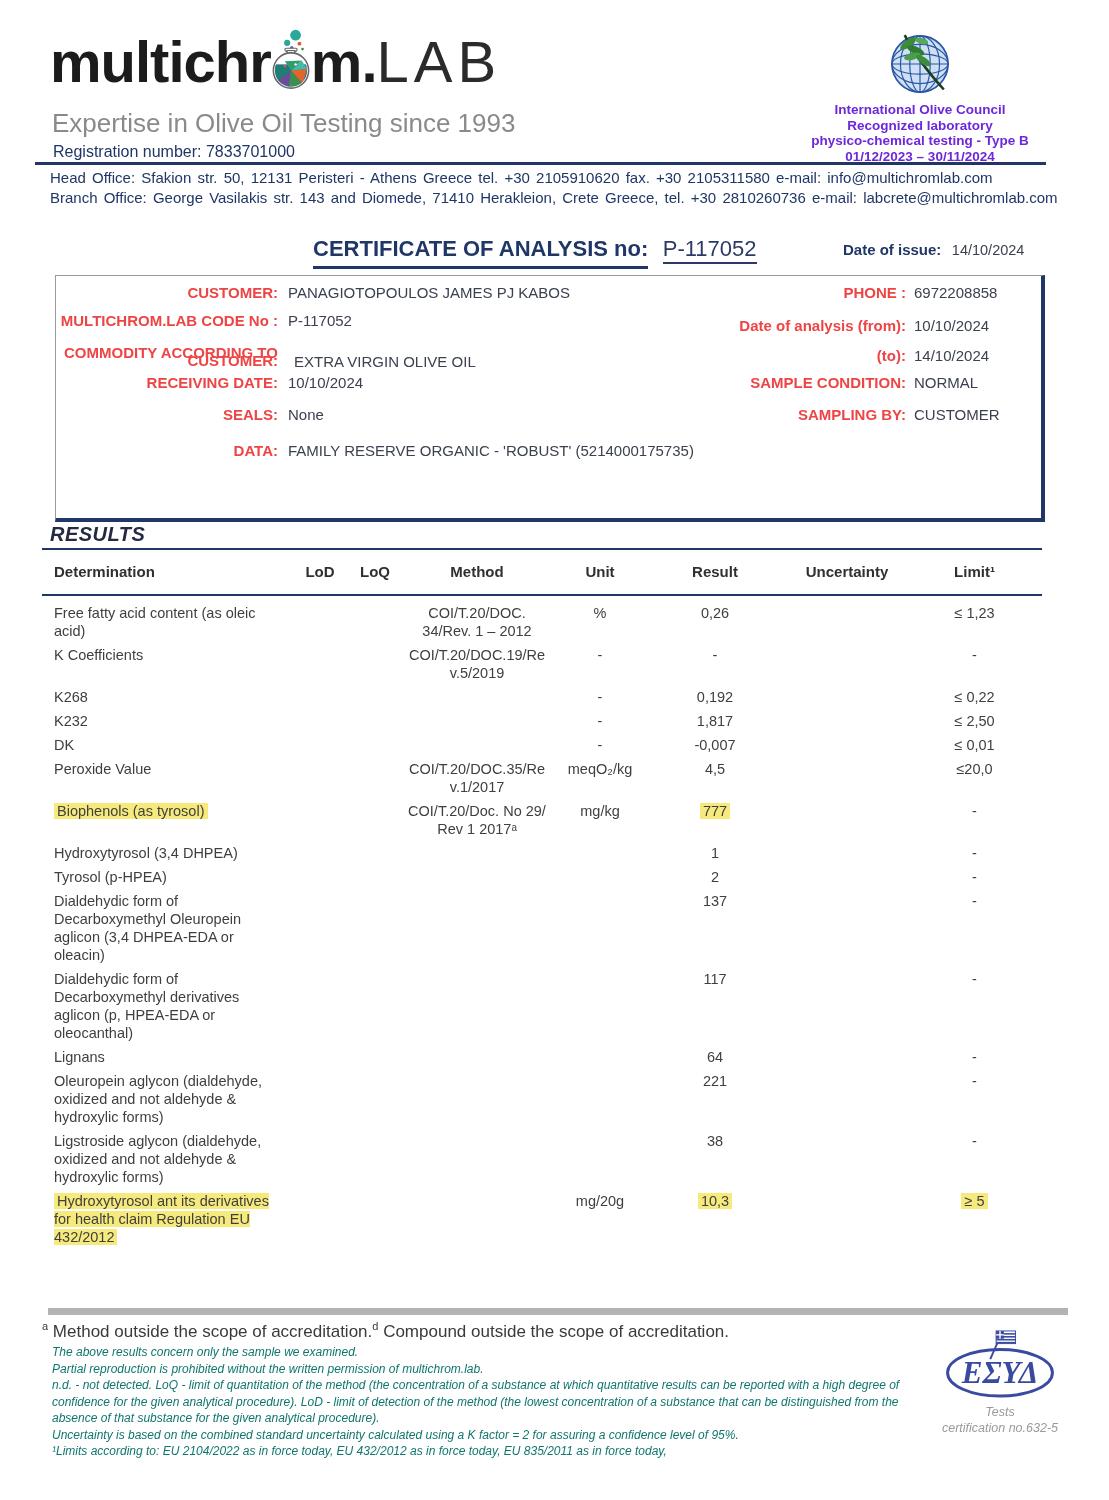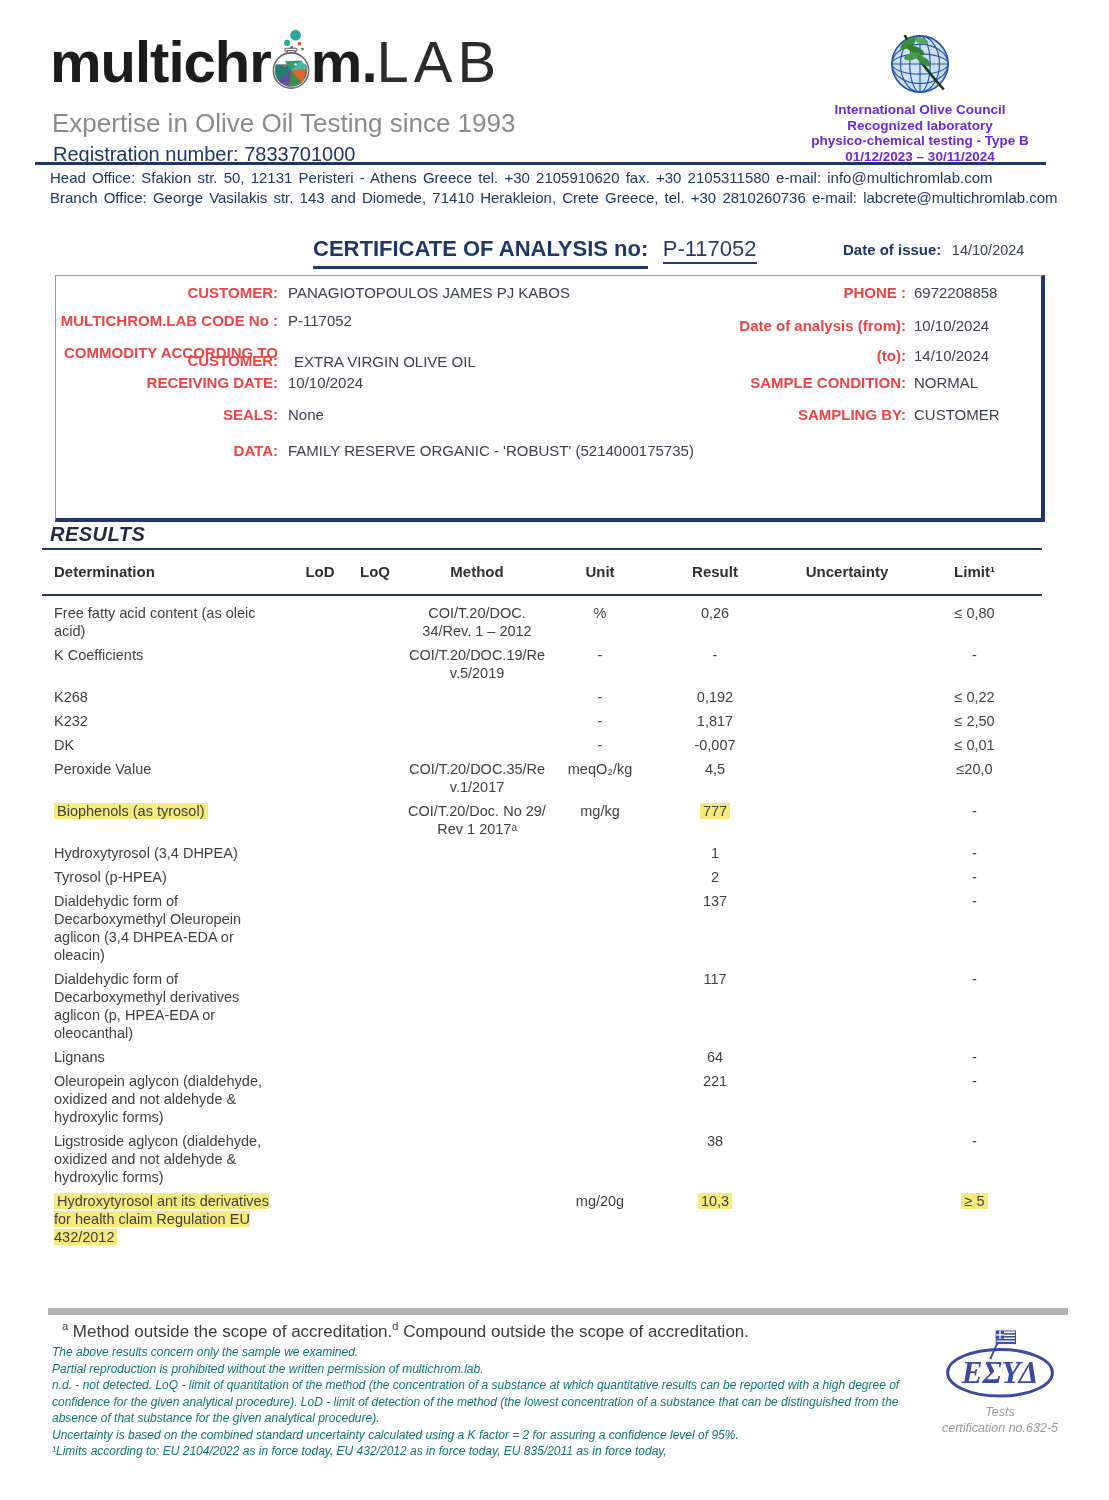--- a/index.html
+++ b/index.html
@@ -7,21 +7,21 @@
     position:relative; width:1109px; height:1500px; background:#ffffff;
     font-family:"Liberation Sans","DejaVu Sans",sans-serif; color:#3f3f3f;
     overflow:hidden;
   }
   
   .logo-row { position:absolute; left:50px; top:28px; white-space:nowrap; }
   .logo-bold { font-size:58px; font-weight:800; color:#1c1c1c; letter-spacing:-1px; }
   .logo-thin { font-size:58px; font-weight:200; color:#2b2b2b; letter-spacing:5px; }
   .flask { display:inline-block; vertical-align:-8px; margin:0 -3px; }
   .tagline { position:absolute; left:52px; top:108px; font-size:26px; color:#8a8a8a; }
-  .registration { position:absolute; left:53px; top:143px; font-size:20px; color:#1f3666; }
+  .registration { position:absolute; left:53px; top:143px; font-size:16px; color:#1f3666; }
   .ioc { position:absolute; left:790px; top:30px; width:260px; text-align:center; }
   .ioc-lines { font-size:13.5px; font-weight:bold; color:#6d28d9; line-height:15.5px; }
   .hr-navy { position:absolute; left:35px; width:1011px; height:3px; background:#1f3666; }
   .office { position:absolute; left:50px; font-size:15px; color:#1f3666; word-spacing:2px; }
   
   .title-group { position:absolute; left:313px; top:236px; white-space:nowrap; }
   .cert-title { font-size:22px; font-weight:800; color:#1f3666; border-bottom:3px solid #1f3666; padding-bottom:5px; }
   .cert-no { font-size:22px; font-weight:400; color:#2c3a66; border-bottom:2px solid #2c3a66; margin-left:10px; padding-bottom:1px; }
   .issue-group { position:absolute; left:843px; top:241px; white-space:nowrap; }
   .lbl { font-weight:bold; color:#1f3666; }
@@ -43,21 +43,21 @@
   .results-title { position:absolute; left:50px; top:523px; font-size:20px; font-style:italic; font-weight:bold; color:#232a42; letter-spacing:0.5px; }
   .rule2 { position:absolute; left:42px; width:1000px; height:2px; background:#1f3666; }
   .t-head { position:absolute; left:52px; top:560px; width:985px; font-weight:bold; color:#303030; font-size:15px; }
   .t-rows { position:absolute; left:52px; top:601px; width:985px; font-size:14.5px; color:#3f3f3f; }
   .t-row { display:grid; grid-template-columns:240px 56px 54px 150px 96px 134px 130px 125px; min-height:24px; }
   .c { padding:3px 4px; text-align:center; line-height:18px; }
   .c.det { text-align:left; padding-left:2px; }
   .hl { background:#f7ea7d; padding:0 3px; }
   
   .gray-bar { position:absolute; left:48px; top:1308px; width:1020px; height:7px; background:#b3b3b3; }
-  .note { position:absolute; left:62px; top:1320px; font-size:17px; color:#3a3a3a; }
+  .note { position:absolute; left:42px; top:1320px; font-size:17px; color:#3a3a3a; }
   .note sup { font-size:11px; }
   .fine-print { position:absolute; left:52px; top:1344px; width:862px; font-size:12px; font-style:italic; color:#0f766e; line-height:16.5px; }
   .fine-print div { margin:0; }
   .esyd { position:absolute; left:915px; top:1330px; width:170px; text-align:center; }
   .esyd-cap { font-size:12.5px; font-style:italic; color:#9a9a9a; line-height:16px; margin-top:2px; }
 </style>
 </head>
 <body>
 
 <div class="page">
@@ -181,21 +181,21 @@
 
   <div class="t-rows">
       <div class="t-row">
         <div class="c det"><span>Free fatty acid content (as oleic acid)</span></div>
         <div class="c"></div>
         <div class="c"></div>
         <div class="c"><span>COI/T.20/DOC. 34/Rev. 1 – 2012</span></div>
         <div class="c"><span>%</span></div>
         <div class="c"><span>0,26</span></div>
         <div class="c"></div>
-        <div class="c"><span>≤ 0,80</span></div>
+        <div class="c"><span>≤ 1,23</span></div>
       </div>
       <div class="t-row">
         <div class="c det"><span>K Coefficients</span></div>
         <div class="c"></div>
         <div class="c"></div>
         <div class="c"><span>COI/T.20/DOC.19/Re v.5/2019</span></div>
         <div class="c"><span>-</span></div>
         <div class="c"><span>-</span></div>
         <div class="c"></div>
         <div class="c"><span>-</span></div>

